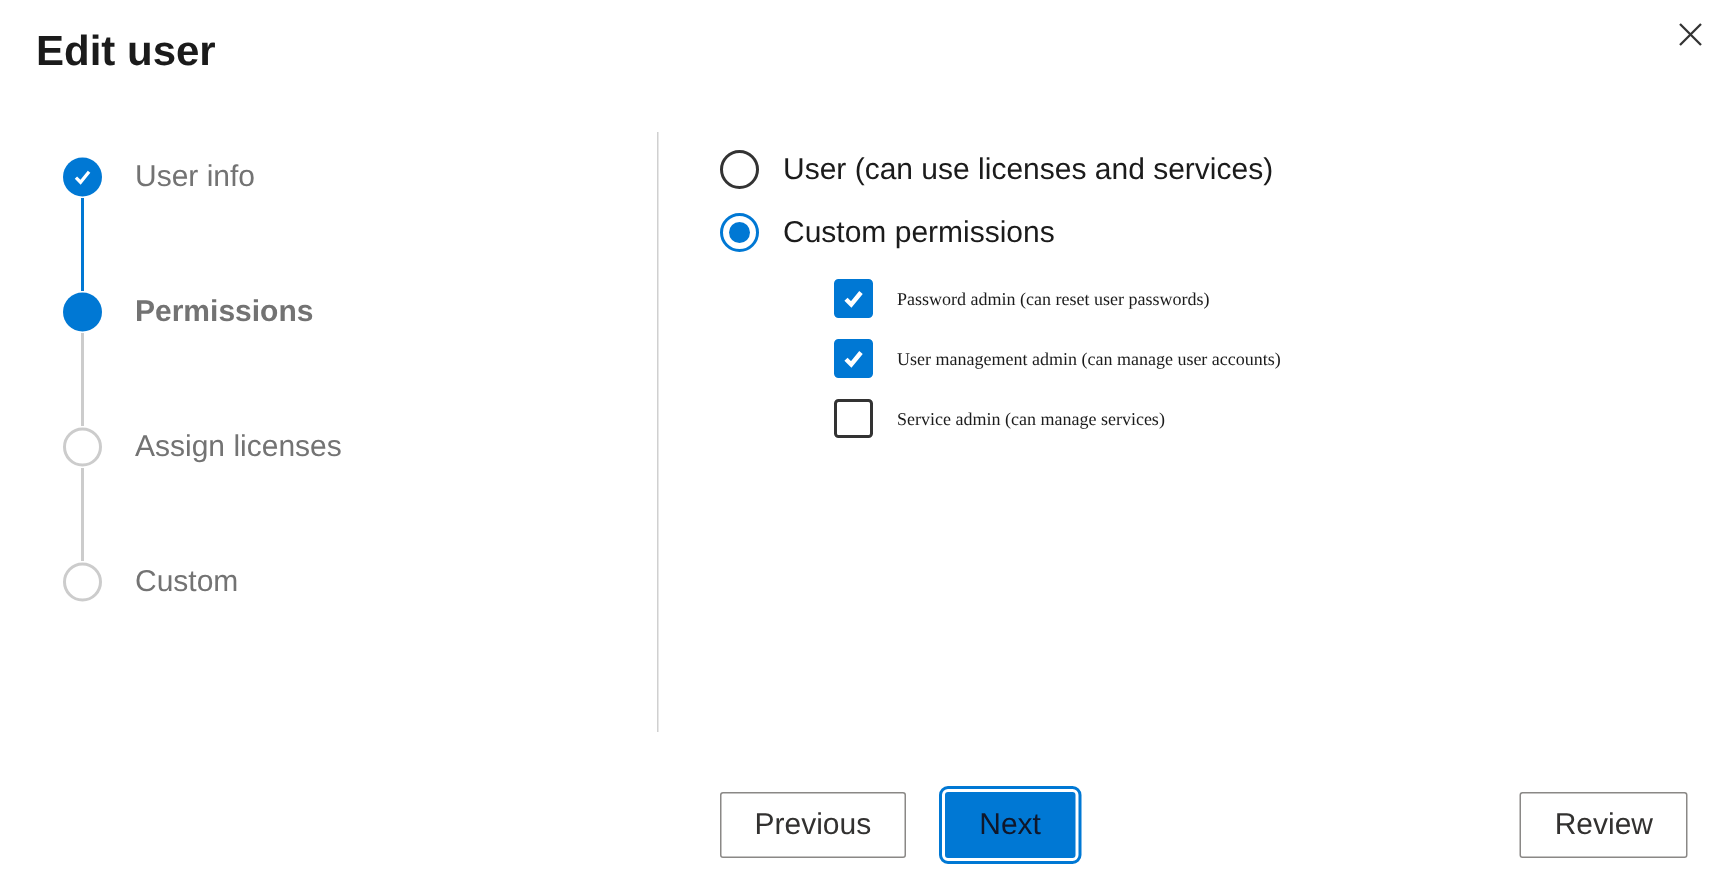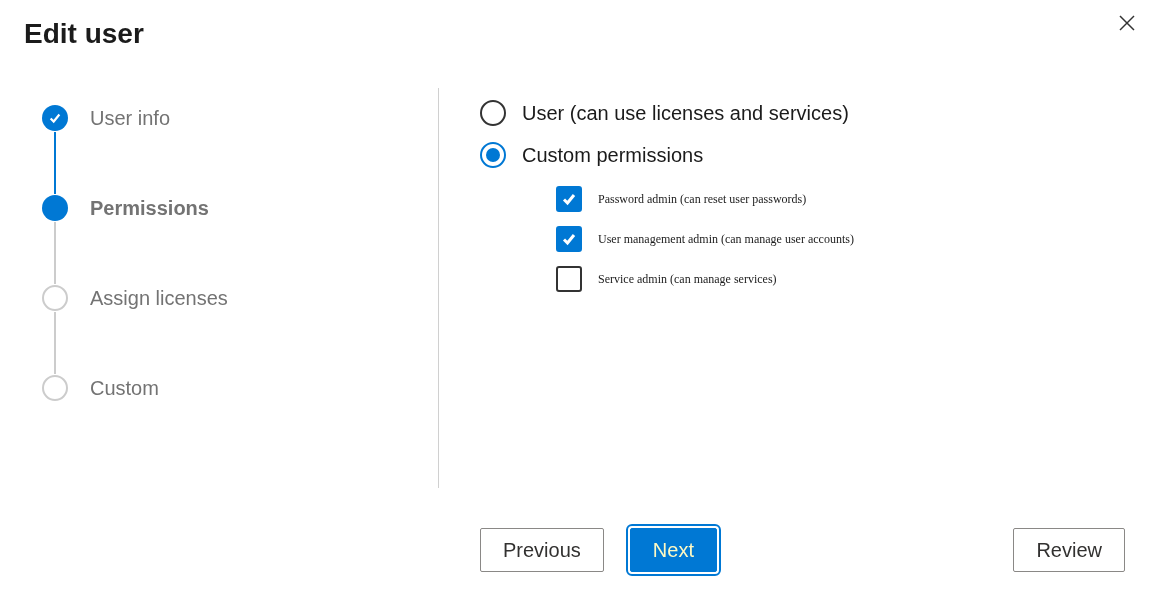--- a/index.html
+++ b/index.html
@@ -178,21 +178,21 @@
     display:inline-flex;align-items:center;justify-content:center;
   }
   .btn.secondary{
     background:#fff;
     border:1px solid #8a8886;
     color:#323130;
   }
   .btn.primary{
     background:var(--blue-accent);
     border:1px solid var(--blue-accent);
-    color:#fef9c3;
+    color:#0f172a;
     outline:2px solid var(--blue-accent);
     outline-offset:2px;
     margin-left:26px;
   }
   .spacer{flex:1;}
 </style>
 </head>
 <body>
 
 <button class="close-btn">

